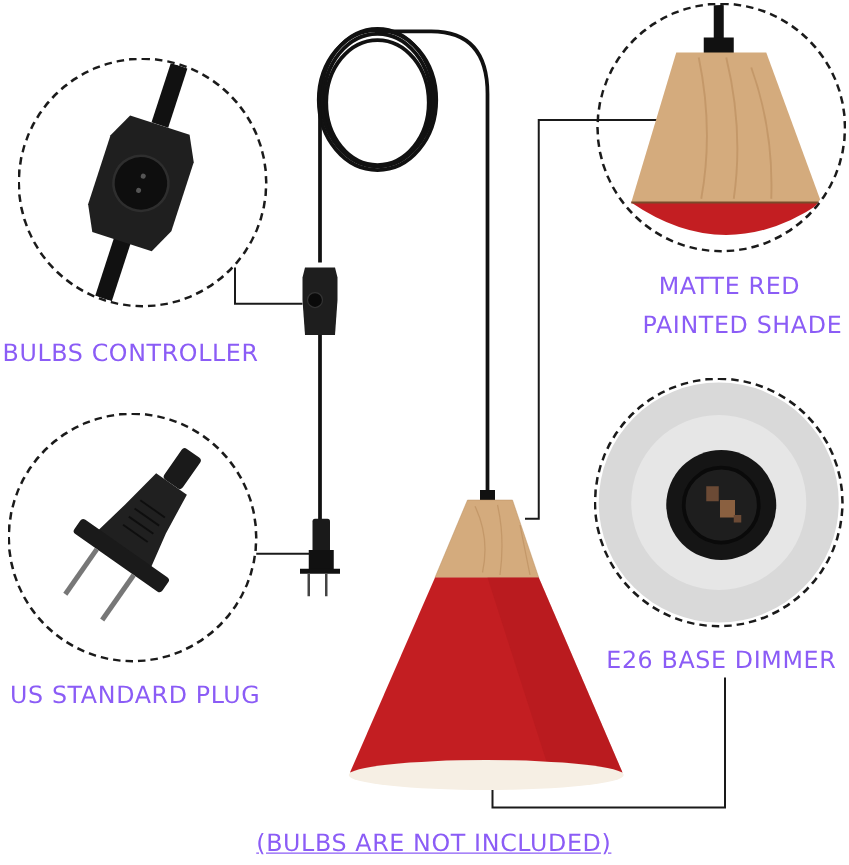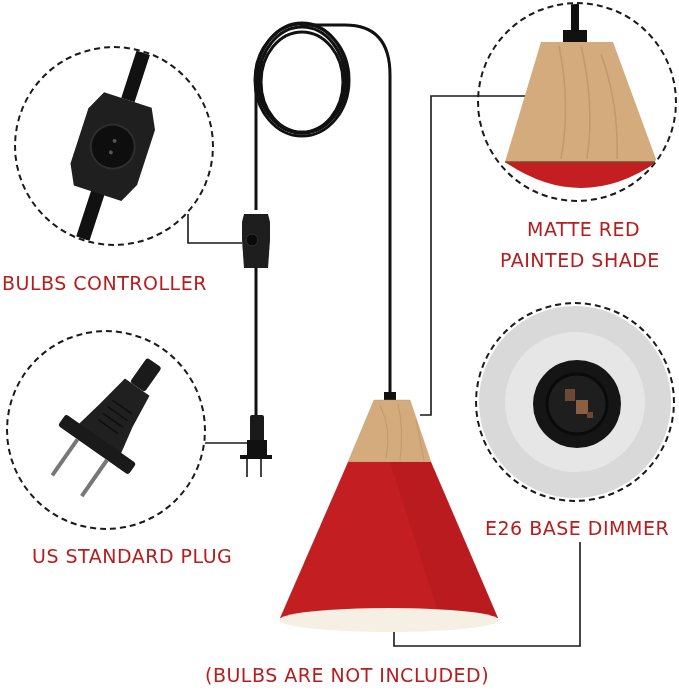--- a/index.html
+++ b/index.html
@@ -1,18 +1,18 @@
 <!DOCTYPE html>
 <html><head>
 <meta charset="utf-8">
 <style>
   html, body { margin:0; padding:0; background:#ffffff; }
   body { width:679px; height:692px; position:relative; overflow:hidden; font-family:"DejaVu Sans","Liberation Sans",sans-serif; }
   .abs { position:absolute; }
-  .label { position:absolute; color:#b91c1c; font-size:19px; letter-spacing:0.5px; white-space:nowrap; font-family:"DejaVu Sans",sans-serif; }
+  .label { position:absolute; color:#8b5cf6; font-size:19px; letter-spacing:0.5px; white-space:nowrap; font-family:"DejaVu Sans",sans-serif; }
   .circle { position:absolute; border:2px dashed #1a1a1a; border-radius:50%; box-sizing:border-box; overflow:hidden; }
   svg { display:block; }
 </style>
 </head>
 <body>
 
 <svg class="abs" style="left:0;top:0" width="679" height="692" viewBox="0 0 679 692">
 
   <g fill="none" stroke="#111" stroke-width="3">
     <ellipse cx="302" cy="80" rx="43" ry="53"></ellipse>
@@ -81,41 +81,41 @@
       <rect x="114" y="122" width="4" height="44" fill="#777"></rect>
       <g stroke="#0e0e0e" stroke-width="1.5">
           <line x1="86" y1="70" x2="110" y2="70"></line>
           <line x1="86" y1="78" x2="110" y2="78"></line>
           <line x1="86" y1="86" x2="110" y2="86"></line>
           <line x1="86" y1="94" x2="110" y2="94"></line>
         </g>
     </g>
   </svg>
 </div>
-<div class="label" style="left:8px;top:545px;margin-left:24px;">US STANDARD PLUG</div>
+<div class="label" style="left:8px;top:545px;">US STANDARD PLUG</div>
 
 <div class="circle" style="left:477px;top:2px;width:200px;height:200px;">
   <svg width="196" height="196" viewBox="0 0 196 196">
     <rect x="92" y="0" width="8" height="30" fill="#111"></rect>
     <rect x="84" y="26" width="24" height="14" fill="#111"></rect>
     <path d="M62 38 L134 38 L178 158 L26 158 Z" fill="#d4ab7d"></path>
     <path d="M80 42 Q92 100 82 155 M102 42 Q116 100 108 155 M122 50 Q140 100 138 155" stroke="#b48656" stroke-width="1.5" fill="none" opacity="0.5"></path>
     <path d="M26 158 L178 158 Q102 210 26 158 Z" fill="#c31e22"></path>
     <path d="M26 158 L178 158" stroke="#7a4a2a" stroke-width="1.5"></path>
   </svg>
 </div>
 <div class="label" style="left:527px;top:218px;">MATTE RED</div>
-<div class="label" style="left:500px;top:249px;">PAINTED SHADE</div>
+<div class="label" style="left:514px;top:249px;">PAINTED SHADE</div>
 
 <div class="circle" style="left:475px;top:302px;width:200px;height:200px;">
   <svg width="196" height="196" viewBox="0 0 196 196">
     <circle cx="98" cy="98" r="96" fill="#d9d9d9"></circle>
     <circle cx="98" cy="98" r="70" fill="#e6e6e6"></circle>
     <circle cx="100" cy="100" r="44" fill="#151515"></circle>
     <circle cx="100" cy="100" r="30" fill="#1e1e1e" stroke="#0a0a0a" stroke-width="3"></circle>
     <rect x="88" y="85" width="10" height="12" fill="#6b4a35"></rect>
     <rect x="99" y="96" width="12" height="14" fill="#8a6040"></rect>
     <rect x="110" y="108" width="6" height="6" fill="#6b4a35"></rect>
   </svg>
 </div>
 <div class="label" style="left:485px;top:517px;">E26 BASE DIMMER</div>
 
-<div class="label" style="left:205px;top:664px;">(BULBS ARE NOT INCLUDED)</div>
+<div class="label" style="left:205px;top:664px;text-decoration:underline;">(BULBS ARE NOT INCLUDED)</div>
 
 </body></html>

